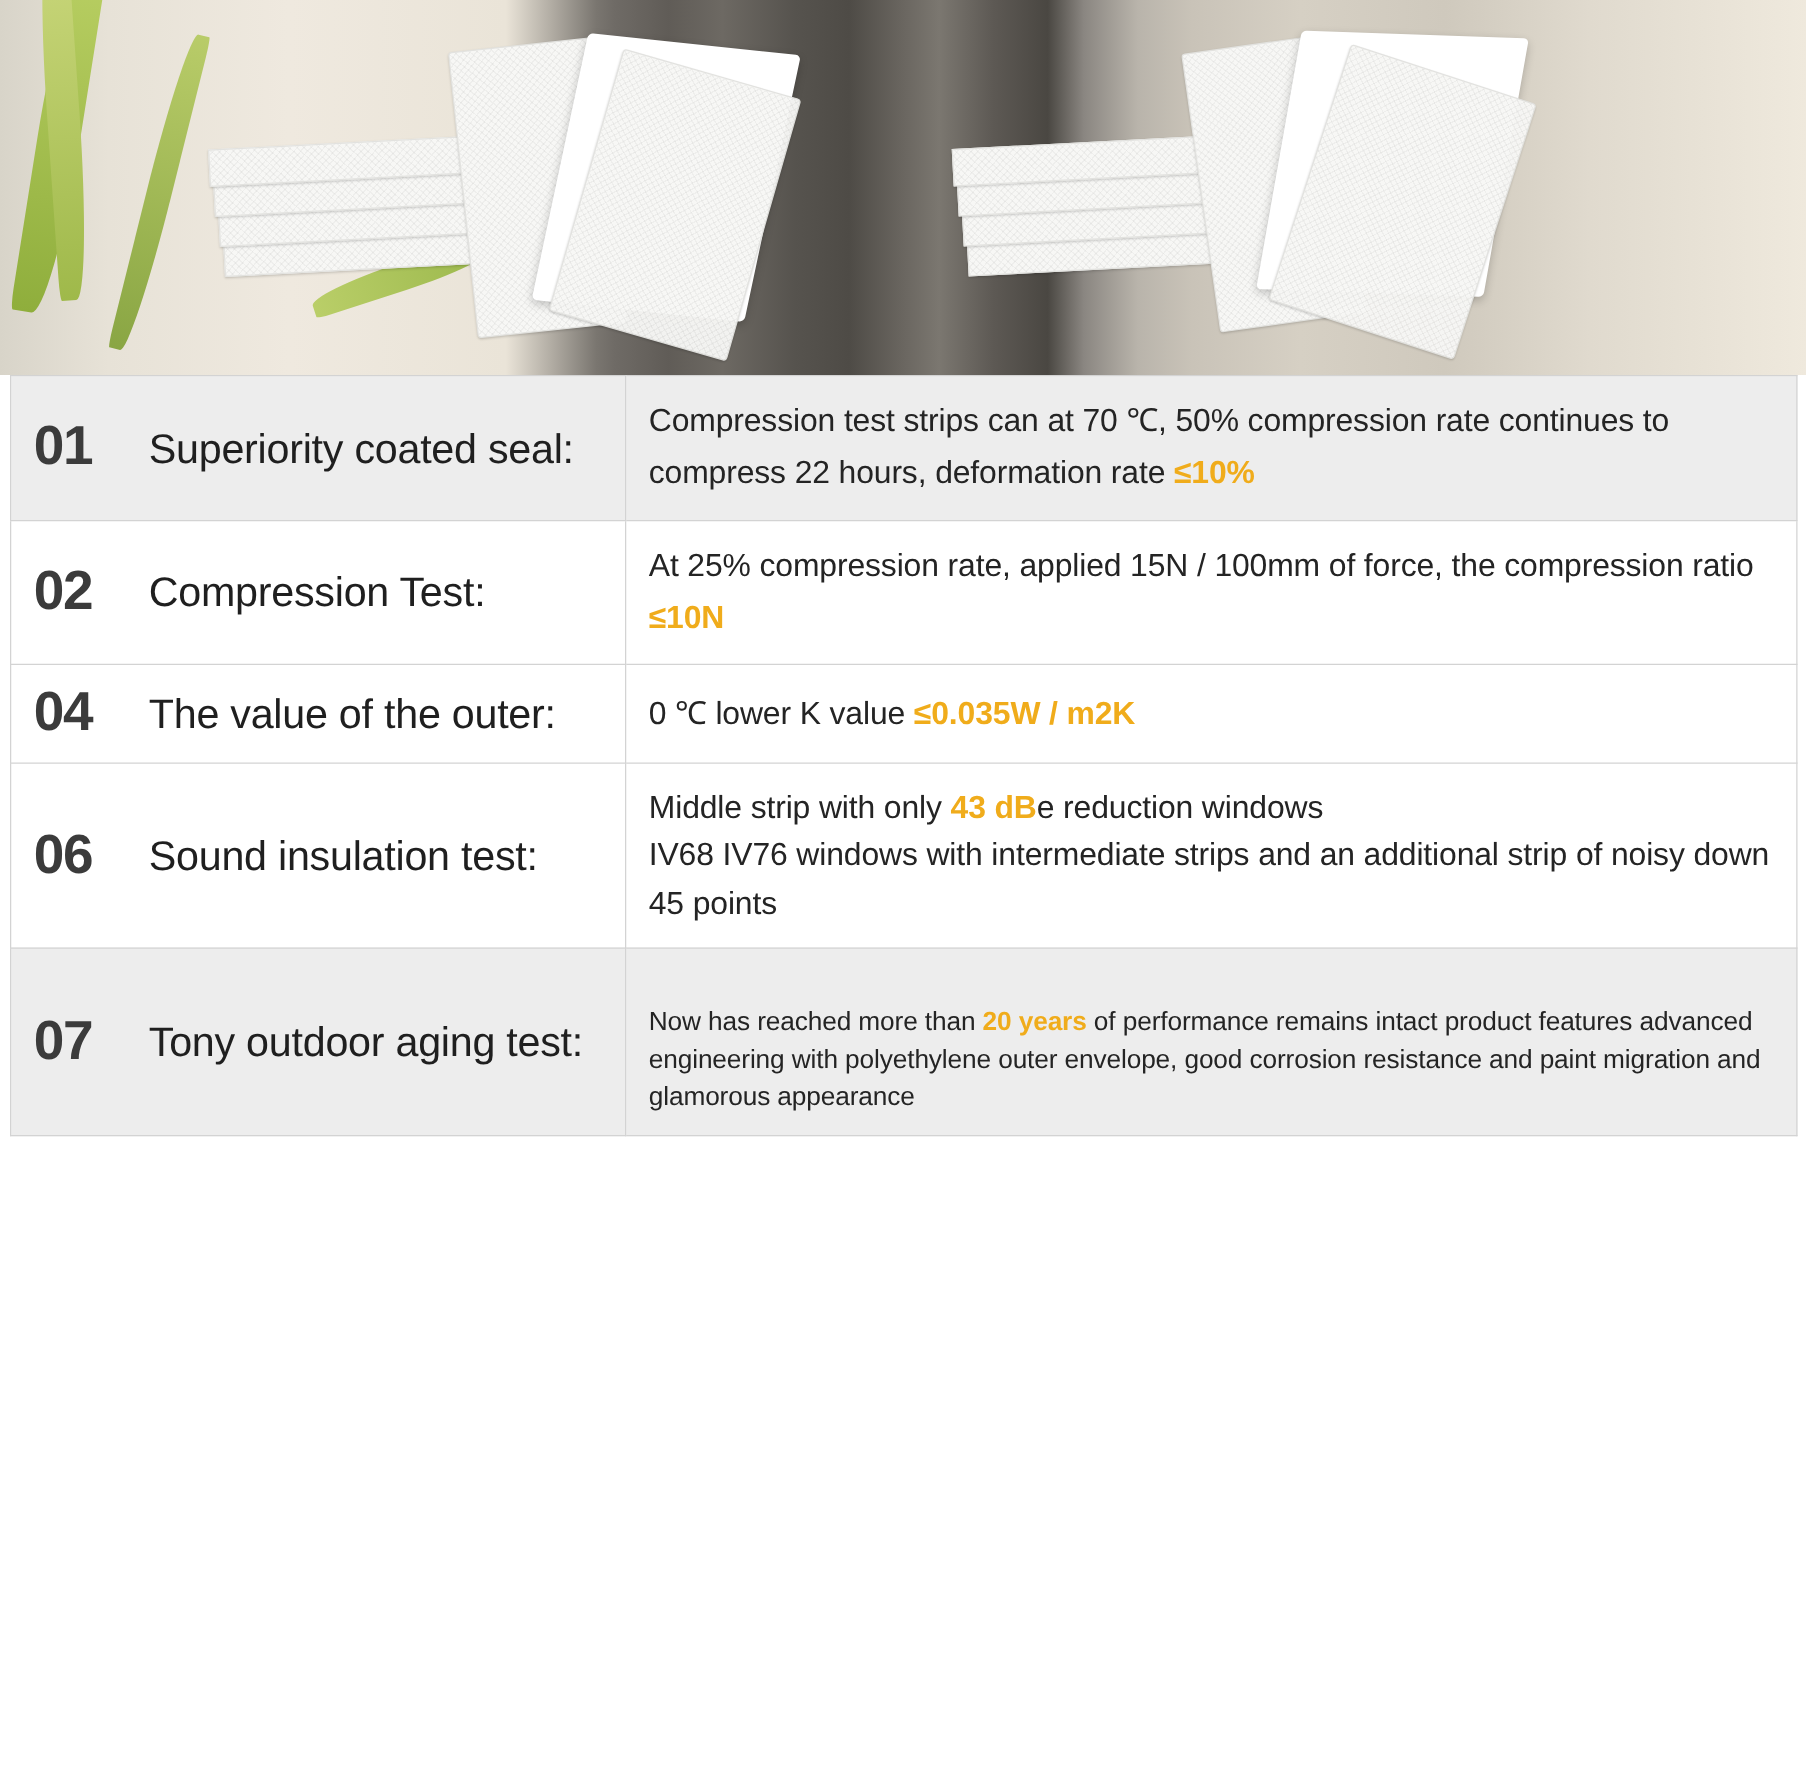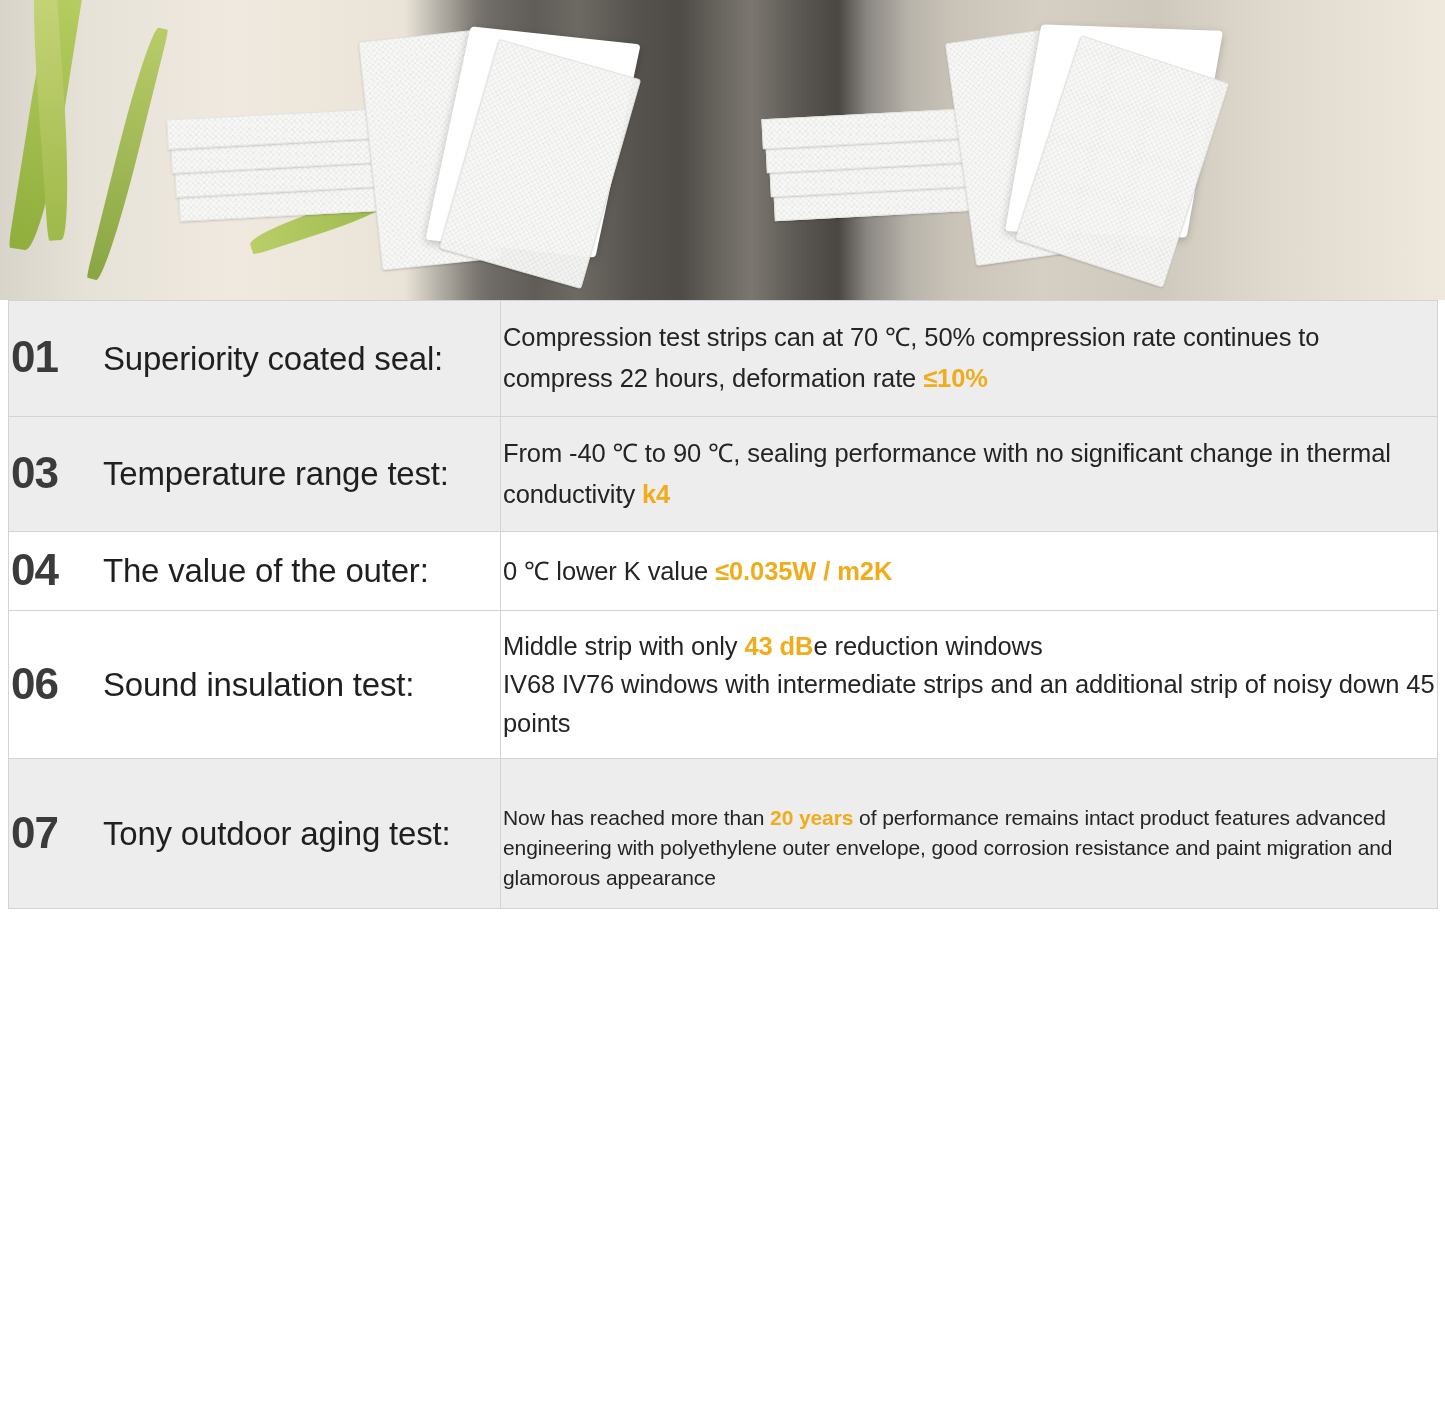--- a/index.html
+++ b/index.html
@@ -79,21 +79,21 @@
     width: 1429px;
     margin: 0 auto;
     border-collapse: collapse;
     table-layout: fixed;
   }
   table.spec tr { background: #ffffff; }
   table.spec tr.alt { background: #ededed; }
   table.spec td {
     border: 1px solid #d3d3d3;
     vertical-align: middle;
-    padding: 16px 2px;
+    padding: 16px 18px;
   }
   td.c-left { width: 492px; }
   td.c-right { width: 937px; }
 
   .left-cell { display: flex; align-items: center; gap: 26px; }
   .num {
     font-size: 44px;
     font-weight: 700;
     color: #3b3b3b;
     letter-spacing: -1px;
@@ -174,34 +174,34 @@
               <span class="label">Superiority coated seal:</span>
             </div>
           </td>
           <td class="c-right">
             <div class="desc">
               <span>Compression test strips can at 70 ℃, 50% compression rate continues to compress 22 hours, deformation rate </span><span class="hl">≤10%</span>
             </div>
           </td>
         </tr>
 
-
-        <tr class="alt">
-          <td class="c-left">
-            <div class="left-cell">
-              <span class="num">03</span>
-              <span class="label">Temperature range test:</span>
+        <tr>
+          <td class="c-left">
+            <div class="left-cell">
+              <span class="num">02</span>
+              <span class="label">Compression Test:</span>
             </div>
           </td>
           <td class="c-right">
             <div class="desc">
-              <span>From -40 ℃ to 90 ℃, sealing performance with no significant change in thermal conductivity </span><span class="hl">k4</span>
-            </div>
-          </td>
-        </tr>
+              <span>At 25% compression rate, applied 15N / 100mm of force, the compression ratio </span><span class="hl">≤10N</span>
+            </div>
+          </td>
+        </tr>
+
 
         <tr>
           <td class="c-left">
             <div class="left-cell">
               <span class="num">04</span>
               <span class="label">The value of the outer:</span>
             </div>
           </td>
           <td class="c-right">
             <div class="desc">

